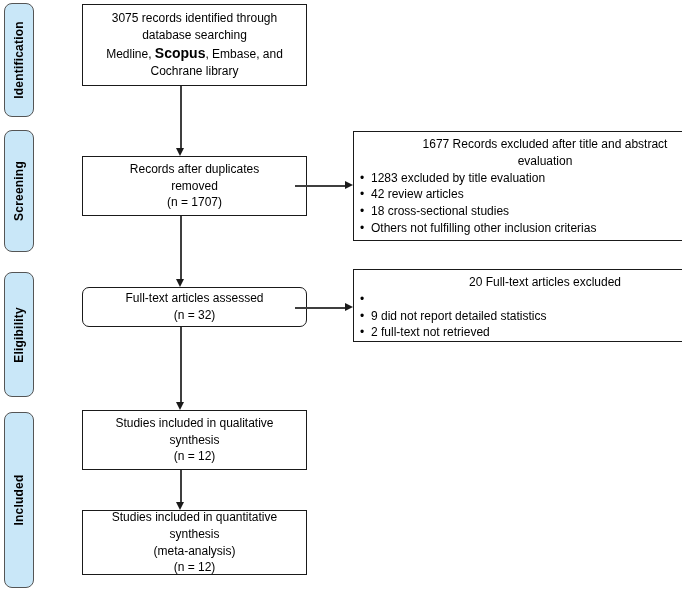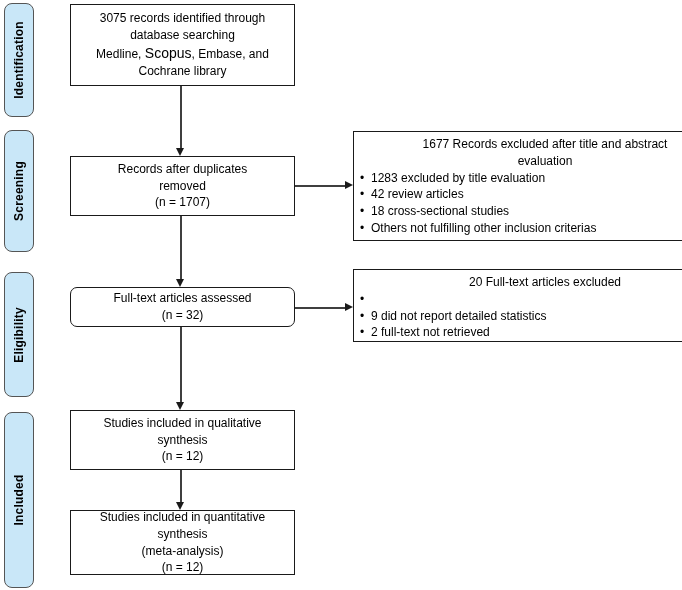--- a/index.html
+++ b/index.html
@@ -44,39 +44,39 @@
     letter-spacing: 0.2px;
   }
   .stage-identification { top: 3px;   height: 114px; }
   .stage-screening      { top: 130px; height: 122px; }
   .stage-eligibility    { top: 272px; height: 125px; }
   .stage-included       { top: 412px; height: 176px; }
 
   
   .main-box {
     position: absolute;
-    left: 70px;
+    left: 82px;
     width: 225px;
     border: 1.5px solid var(--box-border);
     background: var(--background);
     display: flex;
     flex-direction: column;
     align-items: center;
     justify-content: center;
     text-align: center;
     font-size: 12px;
     line-height: 1.4;
     padding: 2px 6px;
   }
   .box-identified   { top: 4px;   height: 82px; }
   .box-duplicates   { top: 156px; height: 60px; }
   .box-fulltext     { top: 287px; height: 40px; border-radius: 7px; }
   .box-qualitative  { top: 410px; height: 60px; }
   .box-quantitative { top: 510px; height: 65px; }
-  .scopus { font-size: 14px; }
+  .scopus { font-size: 14px; font-weight: bold; }
 
   
   .side-box {
     position: absolute;
     left: 353px;
     width: 384px;
     border: 1.5px solid var(--box-border);
     background: var(--background);
     font-size: 12px;
     line-height: 1.4;

